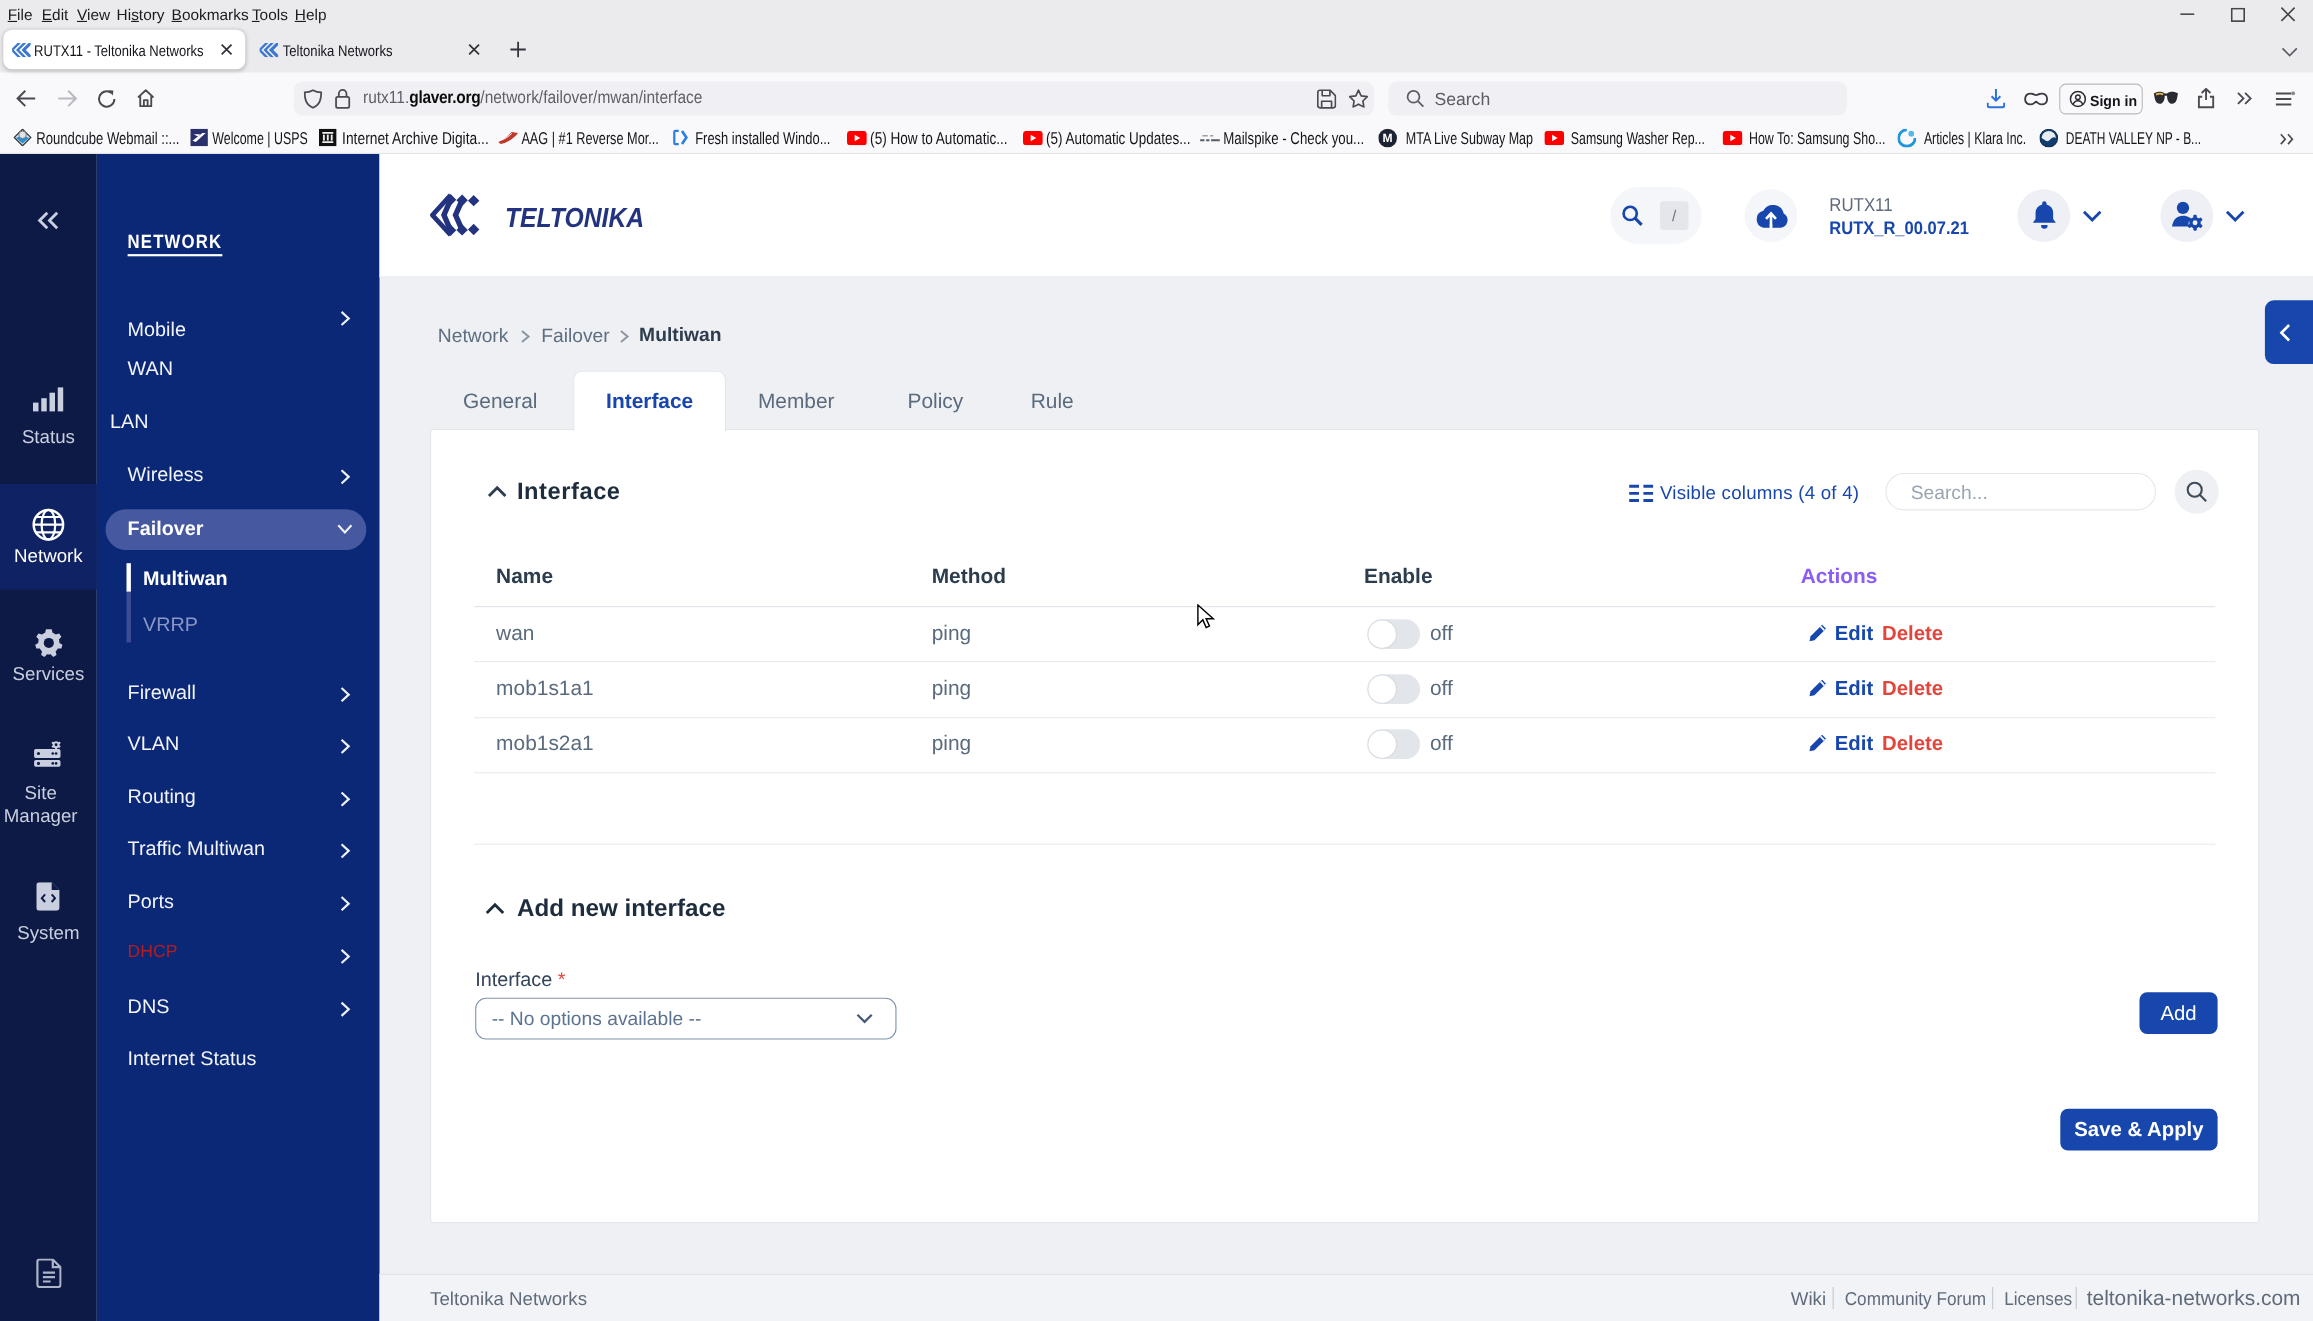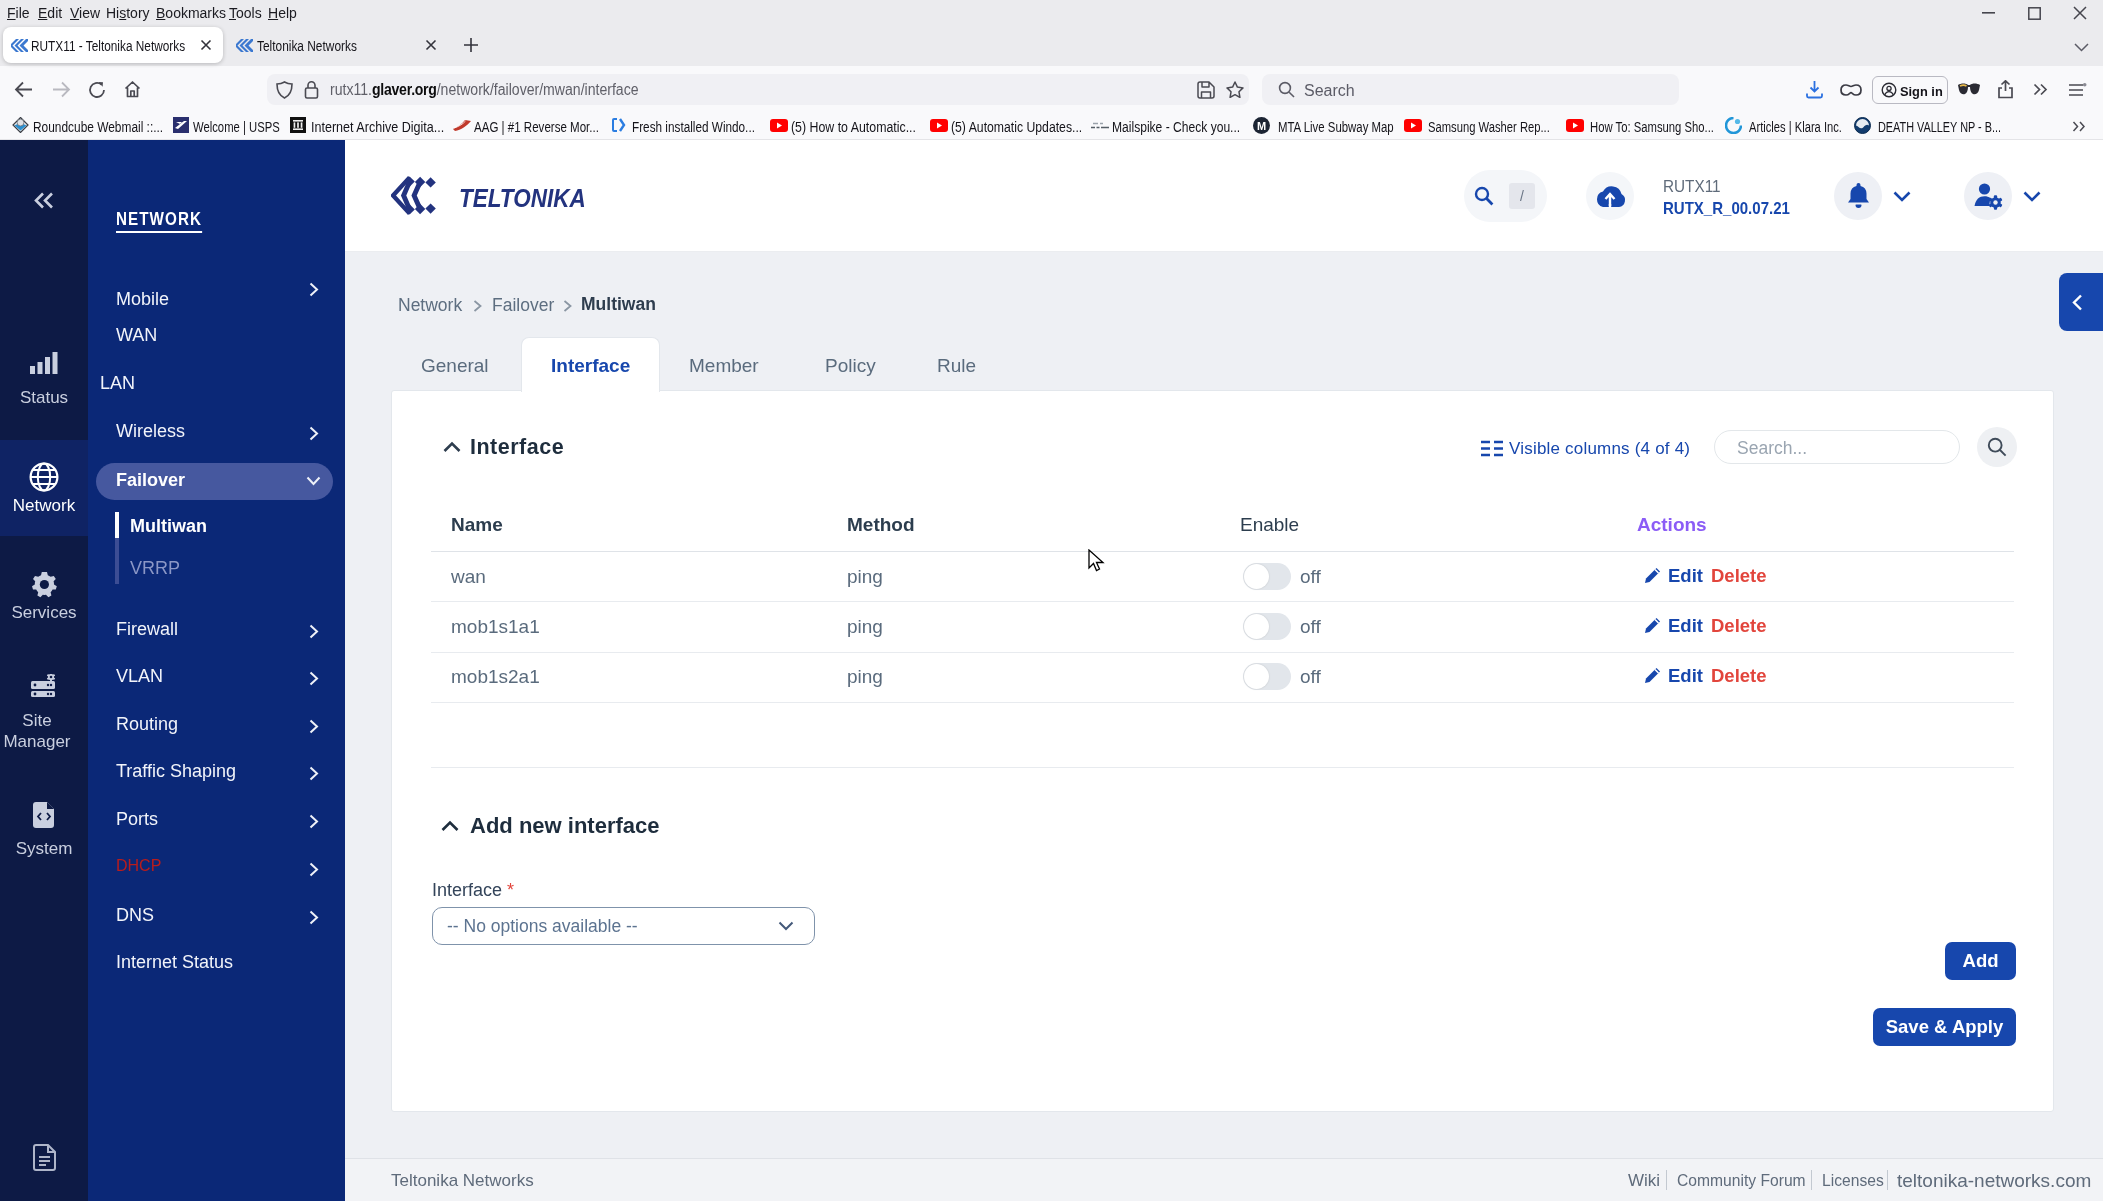--- a/index.html
+++ b/index.html
@@ -297,21 +297,21 @@
       <path d="M1.5 1.5 L8 7.5 L1.5 13.5" stroke="#eef1f8" stroke-width="2" fill="none"></path>
     </svg>
 <div class="a nw" style="left:116px;top:666px;font-size:18px;color:#f2f4fa;">VLAN</div>
 <svg class="a" style="left:309px;top:671px" width="10" height="15" viewBox="0 0 10 15">
       <path d="M1.5 1.5 L8 7.5 L1.5 13.5" stroke="#eef1f8" stroke-width="2" fill="none"></path>
     </svg>
 <div class="a nw" style="left:116px;top:714px;font-size:18px;color:#f2f4fa;">Routing</div>
 <svg class="a" style="left:309px;top:719px" width="10" height="15" viewBox="0 0 10 15">
       <path d="M1.5 1.5 L8 7.5 L1.5 13.5" stroke="#eef1f8" stroke-width="2" fill="none"></path>
     </svg>
-<div class="a nw" style="left:116px;top:761px;font-size:18px;color:#f2f4fa;">Traffic Shaping</div>
+<div class="a nw" style="left:116px;top:761px;font-size:18px;color:#f2f4fa;">Traffic Multiwan</div>
 <svg class="a" style="left:309px;top:766px" width="10" height="15" viewBox="0 0 10 15">
       <path d="M1.5 1.5 L8 7.5 L1.5 13.5" stroke="#eef1f8" stroke-width="2" fill="none"></path>
     </svg>
 <div class="a nw" style="left:116px;top:809px;font-size:18px;color:#f2f4fa;">Ports</div>
 <svg class="a" style="left:309px;top:814px" width="10" height="15" viewBox="0 0 10 15">
       <path d="M1.5 1.5 L8 7.5 L1.5 13.5" stroke="#eef1f8" stroke-width="2" fill="none"></path>
     </svg>
 <div class="a nw" style="left:116px;top:857px;font-size:16px;color:#b91c1c;">DHCP</div>
 <svg class="a" style="left:309px;top:862px" width="10" height="15" viewBox="0 0 10 15">
       <path d="M1.5 1.5 L8 7.5 L1.5 13.5" stroke="#eef1f8" stroke-width="2" fill="none"></path>
@@ -413,21 +413,21 @@
 <div class="a" style="left:1714px;top:430px;width:246px;height:34px;border:1px solid #e3e7ea;border-radius:17px;background:#fff;z-index:5;"></div>
 <div class="a nw" style="left:1737px;top:438px;font-size:17.5px;color:#9aa5b1;z-index:5;">Search...</div>
 <div class="a" style="left:1977px;top:427px;width:40px;height:40px;background:#eef0f3;border-radius:50%;z-index:5;"></div>
 <svg class="a" style="left:1987px;top:437px;z-index:5" width="20" height="20" viewBox="0 0 20 20">
       <circle cx="8.2" cy="8.2" r="6.4" stroke="#3f4b59" stroke-width="1.9" fill="none"></circle>
       <path d="M13 13 L18.6 18.6" stroke="#3f4b59" stroke-width="1.9"></path>
     </svg>
 
 <div class="a nw" style="left:451px;top:514px;font-size:19px;font-weight:bold;color:#2c3d4e;z-index:5;">Name</div>
 <div class="a nw" style="left:847px;top:514px;font-size:19px;font-weight:bold;color:#2c3d4e;z-index:5;">Method</div>
-<div class="a nw" style="left:1240px;top:514px;font-size:19px;font-weight:normal;color:#2c3d4e;z-index:5;">Enable</div>
+<div class="a nw" style="left:1240px;top:514px;font-size:19px;font-weight:bold;color:#2c3d4e;z-index:5;">Enable</div>
 <div class="a nw" style="left:1637px;top:514px;font-size:19px;font-weight:bold;color:#8b5cf6;z-index:5;">Actions</div>
 <div class="a" style="left:431px;top:551px;width:1583px;height:1px;background:#dfe3e8;z-index:5;"></div>
 <div class="a" style="left:431px;top:601px;width:1583px;height:1px;background:#e8ebef;z-index:5;"></div>
 <div class="a" style="left:431px;top:652px;width:1583px;height:1px;background:#e8ebef;z-index:5;"></div>
 <div class="a" style="left:431px;top:702px;width:1583px;height:1px;background:#e8ebef;z-index:5;"></div>
 <div class="a" style="left:431px;top:767px;width:1583px;height:1px;background:#e8ebef;z-index:5;"></div>
 
 <div class="a nw" style="left:451px;top:566px;font-size:19px;color:#5a6b7d;z-index:5;">wan</div>
 <div class="a nw" style="left:847px;top:566px;font-size:19px;color:#5a6b7d;z-index:5;">ping</div>
 <div class="a" style="left:1243px;top:563px;width:48px;height:27px;background:#e2e6eb;border-radius:13.5px;z-index:5;"></div>
@@ -471,21 +471,21 @@
 <svg class="a" style="left:441px;top:820px;z-index:5" width="18" height="12" viewBox="0 0 18 12">
       <path d="M1.5 10 L9 2.5 L16.5 10" stroke="#1e2d3d" stroke-width="2.6" fill="none"></path>
     </svg>
 <div class="a nw" style="left:470px;top:813px;font-size:22px;font-weight:bold;color:#1e2d3d;z-index:5;">Add new interface</div>
 <div class="a nw" style="left:432px;top:880px;font-size:18px;color:#33445a;z-index:5;">Interface <span style="color:#e2453c;">*</span></div>
 <div class="a" style="left:432px;top:907px;width:383px;height:38px;border:1.5px solid #7f93ab;border-radius:10px;background:#fff;z-index:5;"></div>
 <div class="a nw" style="left:447px;top:916px;font-size:17.5px;color:#5c7390;z-index:6;">-- No options available --</div>
 <svg class="a" style="left:778px;top:921px;z-index:6" width="16" height="10" viewBox="0 0 16 10">
       <path d="M1.5 1.5 L8 8 L14.5 1.5" stroke="#44597a" stroke-width="2" fill="none"></path>
     </svg>
-<div class="a" style="left:1945px;top:902px;width:71px;height:38px;background:#1747ad;border-radius:7px;color:#fff;font-weight:bold;font-size:18.5px;text-align:center;line-height:38px;z-index:5;margin-top:40px;">Add</div>
+<div class="a" style="left:1945px;top:902px;width:71px;height:38px;background:#1747ad;border-radius:7px;color:#fff;font-weight:normal;font-size:18.5px;text-align:center;line-height:38px;z-index:5;">Add</div>
 <div class="a" style="left:1873px;top:1008px;width:143px;height:38px;background:#1747ad;border-radius:7px;color:#fff;font-weight:bold;font-size:18.5px;text-align:center;line-height:38px;z-index:5;">Save &amp; Apply</div>
 
 <div class="a" style="left:2059px;top:273px;width:44px;height:58px;background:#1747ad;border-radius:8px 0 0 8px;"></div>
 <svg class="a" style="left:2072px;top:294px" width="11" height="17" viewBox="0 0 11 17">
       <path d="M9 1.5 L2 8.5 L9 15.5" stroke="#fff" stroke-width="2.4" fill="none"></path>
     </svg>
 
 <div class="a nw" style="left:391px;top:1171px;font-size:17px;color:#5f6b7b;">Teltonika Networks</div>
 <div class="a nw" style="left:1628px;top:1171px;font-size:17px;color:#5f6b7b;">Wiki</div>
 <div class="a" style="left:1666px;top:1170px;width:1px;height:20px;background:#c3c9d1;"></div>

